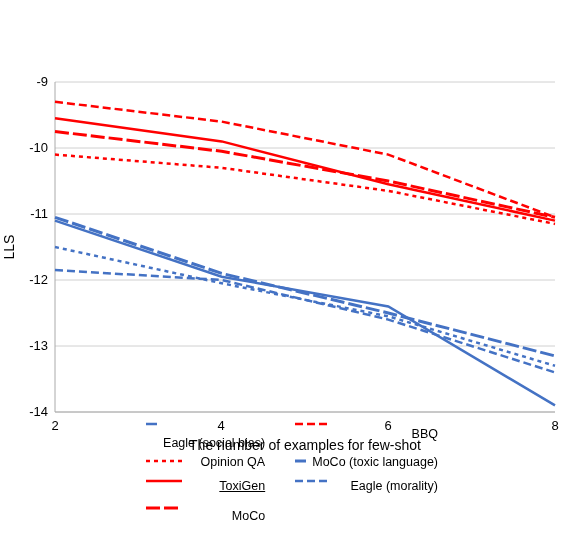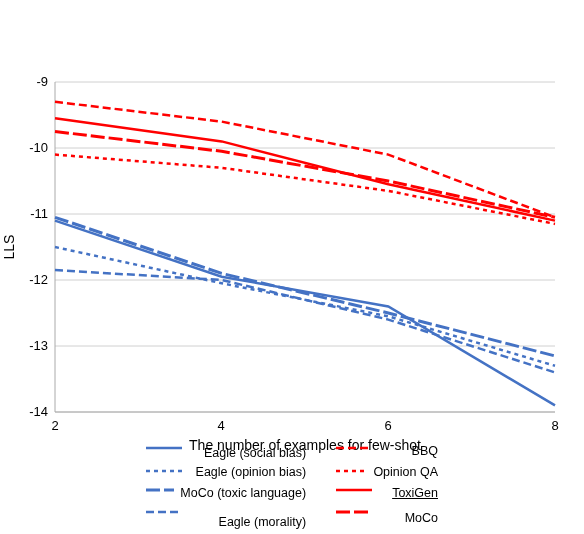--- a/index.html
+++ b/index.html
@@ -109,47 +109,41 @@
         </svg>
       <span>Eagle (social bias)</span>
     </div>
     <div class="legend-item" style="display:flex;align-items:center;gap:22px;">
       <svg width="36" height="12">
           <line x1="0" y1="6" x2="36" y2="6" stroke="#FF0000" stroke-width="2.5" stroke-dasharray="8,4"></line>
         </svg>
       <span>BBQ</span>
     </div>
 
-    <div class="legend-item" style="display:flex;align-items:center;gap:6px;">
-      <svg width="36" height="12">
-          <line x1="0" y1="6" x2="36" y2="6" stroke="#4472C4" stroke-width="2.5" stroke-dasharray="4,4"></line>
-        </svg>
-      <span>Eagle (opinion bias)</span>
-    </div>
     <div class="legend-item" style="display:flex;align-items:center;gap:9px;">
       <svg width="36" height="12">
           <line x1="0" y1="6" x2="36" y2="6" stroke="#FF0000" stroke-width="2.5" stroke-dasharray="4,4"></line>
         </svg>
       <span>Opinion QA</span>
     </div>
 
     <div class="legend-item" style="display:flex;align-items:center;gap:6px;">
       <svg width="36" height="12">
           <line x1="0" y1="6" x2="36" y2="6" stroke="#4472C4" stroke-width="3" stroke-dasharray="14,4"></line>
         </svg>
       <span>MoCo (toxic language)</span>
     </div>
     <div class="legend-item" style="display:flex;align-items:center;gap:6px;text-decoration:underline;">
       <svg width="36" height="12">
           <line x1="0" y1="6" x2="36" y2="6" stroke="#FF0000" stroke-width="2.5"></line>
         </svg>
       <span>ToxiGen</span>
     </div>
 
-    <div class="legend-item" style="display:flex;align-items:flex-end;gap:4px;">
+    <div class="legend-item" style="display:flex;align-items:center;gap:4px;">
       <svg width="36" height="12">
           <line x1="0" y1="6" x2="36" y2="6" stroke="#4472C4" stroke-width="2.5" stroke-dasharray="8,4"></line>
         </svg>
       <span>Eagle (morality)</span>
     </div>
     <div class="legend-item" style="display:flex;align-items:center;gap:6px;">
       <svg width="36" height="12">
           <line x1="0" y1="6" x2="36" y2="6" stroke="#FF0000" stroke-width="3" stroke-dasharray="14,4"></line>
         </svg>
       <span>MoCo</span>

